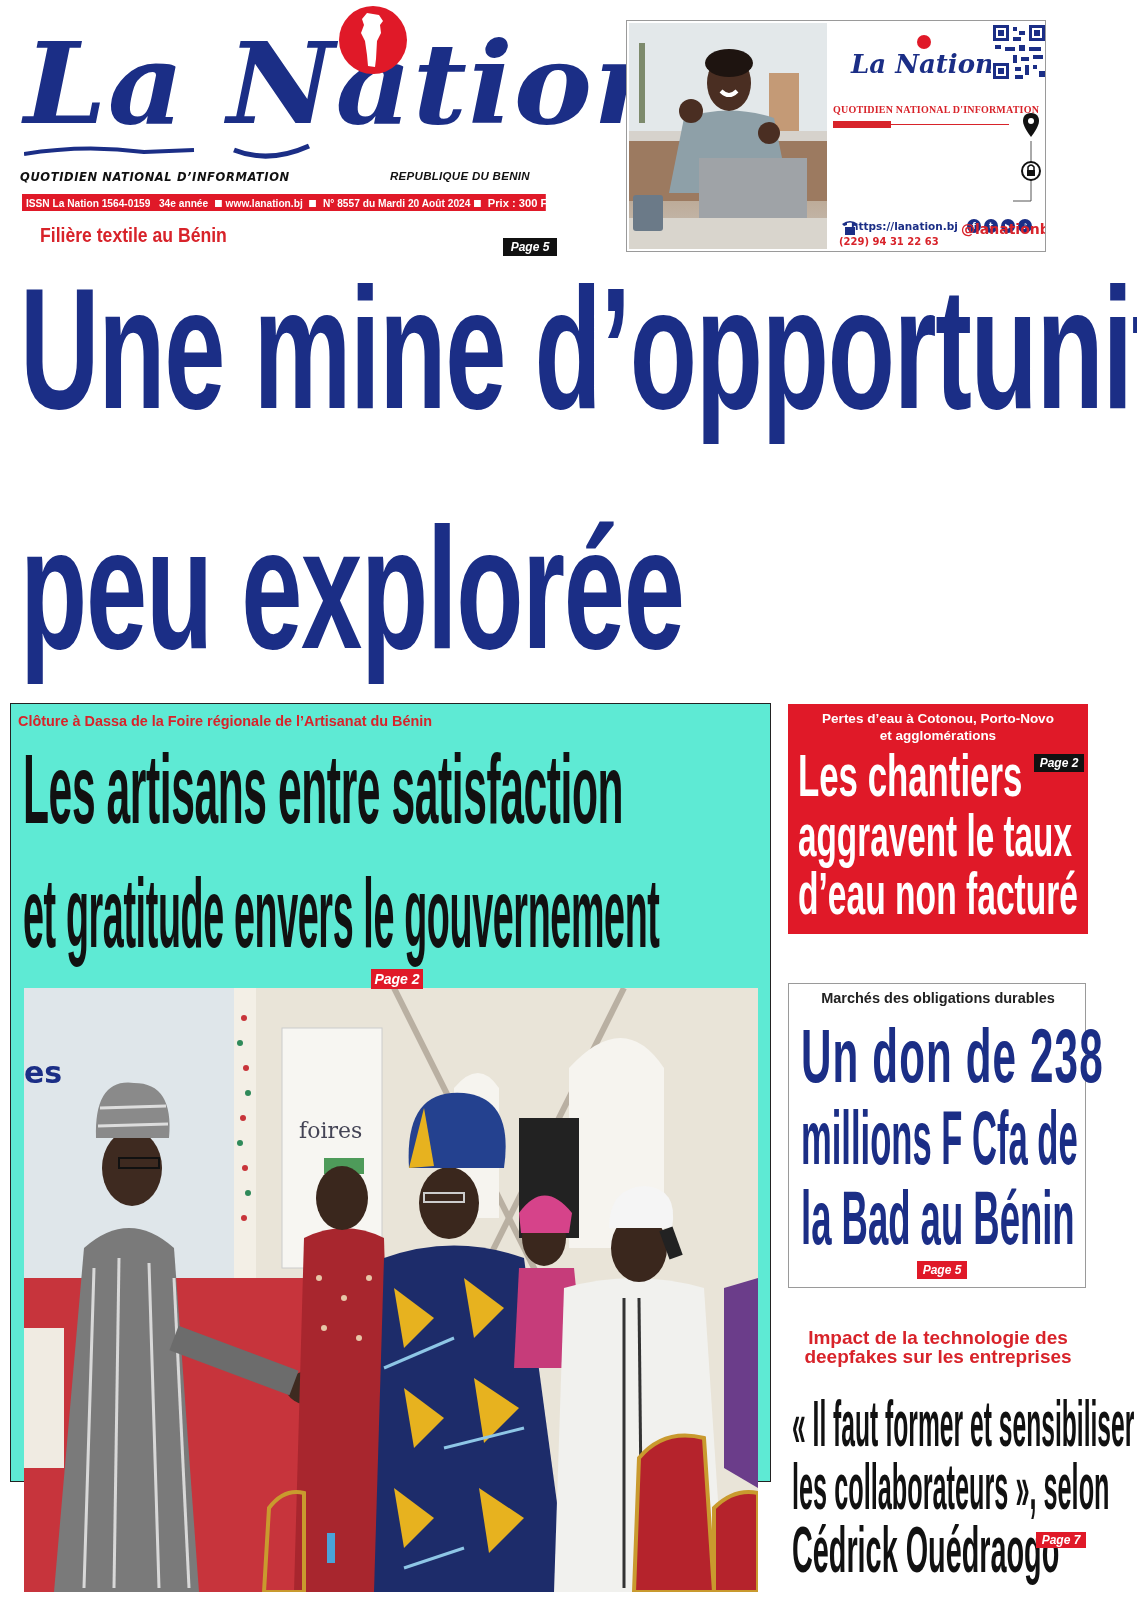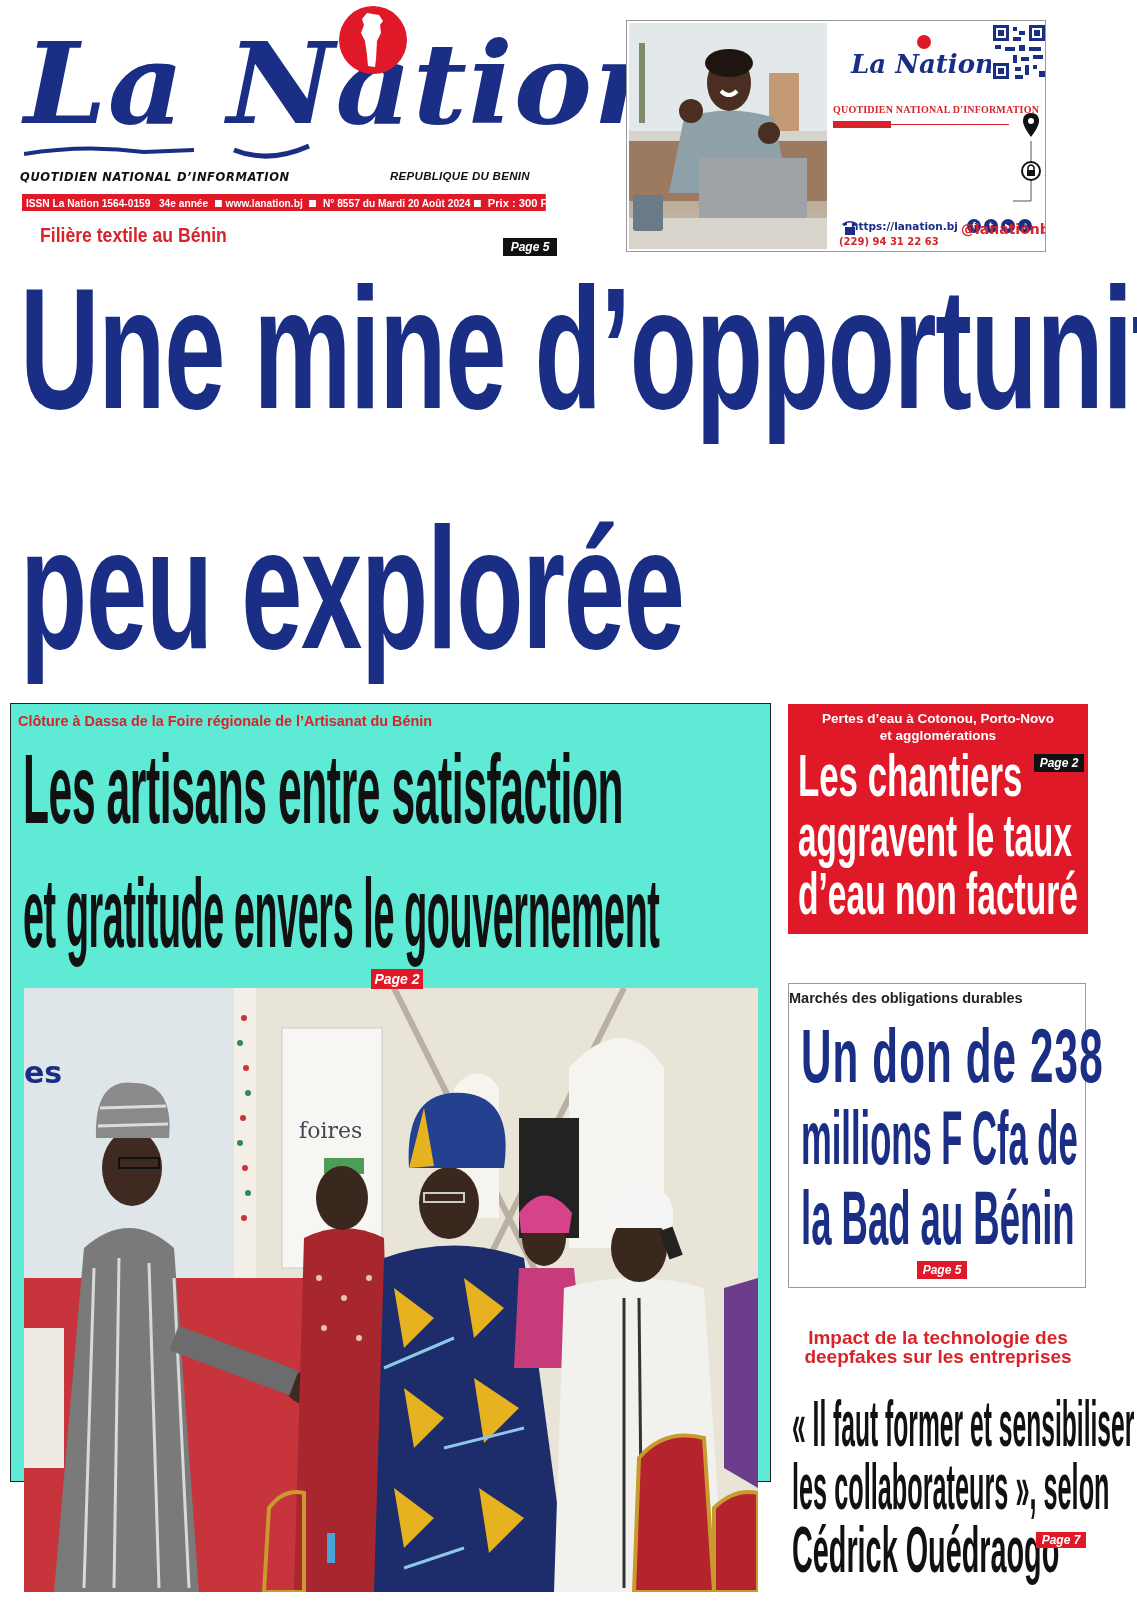--- a/index.html
+++ b/index.html
@@ -390,21 +390,21 @@
     <div>Pertes d’eau à Cotonou, Porto-Novo</div>
     <div>et agglomérations</div>
   </div>
   <div class="condensed" style="position:absolute;left:10px;top:42px;font-size:60px;color:#fff;transform:scaleX(0.58);">Les chantiers</div>
   <div class="page-tag-black" style="position:absolute;left:246px;top:50px;width:50px;height:18px;font-size:12px;">Page 2</div>
   <div class="condensed" style="position:absolute;left:10px;top:102px;font-size:60px;color:#fff;transform:scaleX(0.555);">aggravent le taux</div>
   <div class="condensed" style="position:absolute;left:10px;top:160px;font-size:60px;color:#fff;transform:scaleX(0.56);">d’eau non facturé</div>
 </div>
 
 <div class="abs bond-box">
-  <div style="position:absolute;left:0;top:6px;width:298px;font-family:'Liberation Sans',sans-serif;font-weight:bold;font-size:14.5px;color:#222;">Marchés des obligations durables</div>
+  <div style="position:absolute;left:0;top:6px;width:298px;text-align:center;font-family:'Liberation Sans',sans-serif;font-weight:bold;font-size:14.5px;color:#222;">Marchés des obligations durables</div>
   <div class="condensed" style="position:absolute;left:12px;top:34px;font-size:76px;color:#1b2e86;transform:scaleX(0.555);letter-spacing:2px;">Un don de 238</div>
   <div class="condensed" style="position:absolute;left:12px;top:116px;font-size:76px;color:#1b2e86;transform:scaleX(0.455);">millions F Cfa de</div>
   <div class="condensed" style="position:absolute;left:12px;top:196px;font-size:76px;color:#1b2e86;transform:scaleX(0.48);">la Bad au Bénin</div>
   <div class="page-tag-red" style="position:absolute;left:128px;top:277px;width:50px;height:18px;font-size:12px;">Page 5</div>
 </div>
 
 <div class="abs" style="left:788px;top:1328px;width:300px;text-align:center;font-family:'Liberation Sans',sans-serif;font-weight:bold;font-size:19px;line-height:19px;color:#d8232a;">
   <div>Impact de la technologie des</div>
   <div>deepfakes sur les entreprises</div>
 </div>

